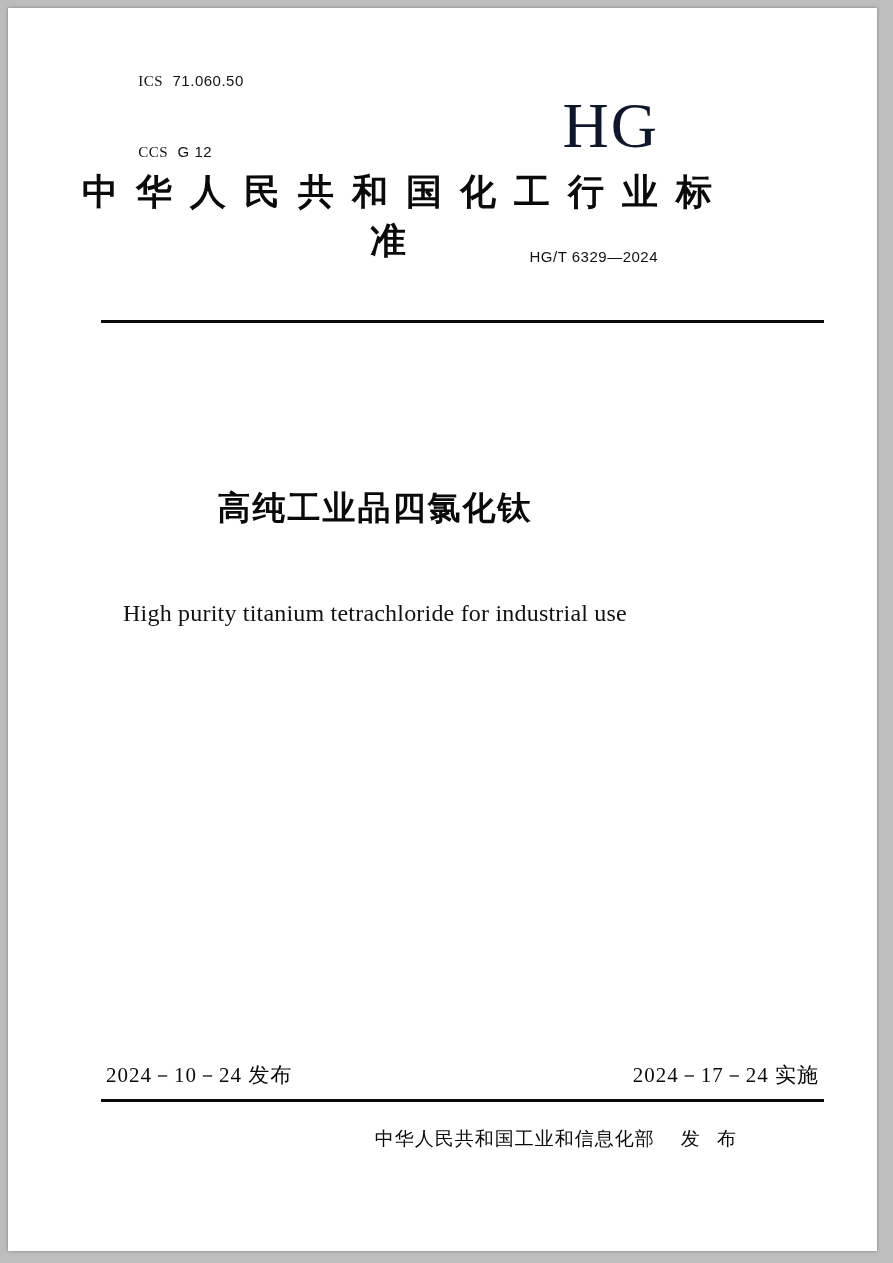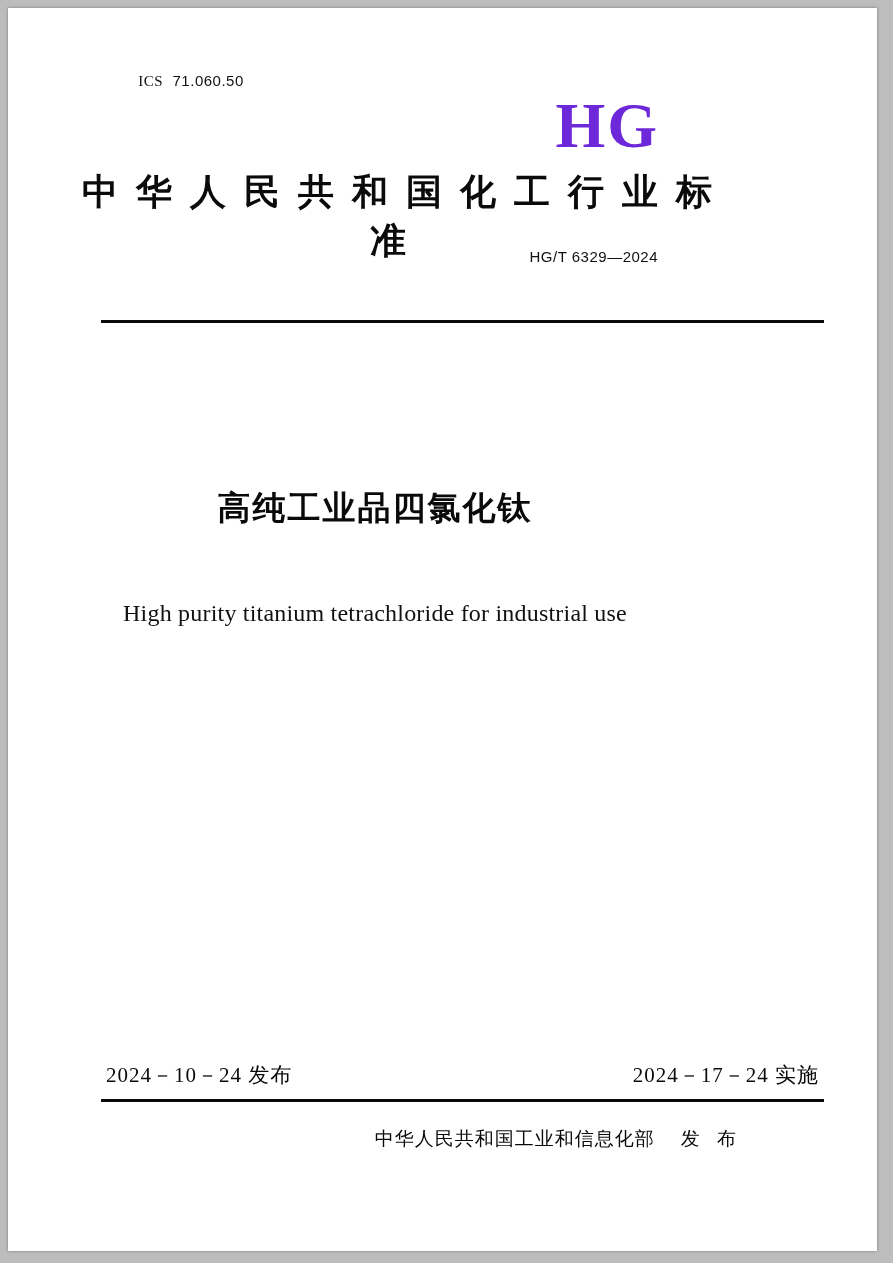--- a/index.html
+++ b/index.html
@@ -44,24 +44,24 @@
   }
   .ics-line { white-space: pre; }
   .ics-label { font-family: "Liberation Serif", serif; }
 
   
   .hg-logo {
     position: absolute;
     right: 83px;
     top: 86px;
     font-family: "Liberation Serif", serif;
-    font-weight: bold;
+    font-weight: normal;
     font-size: 64px;
     letter-spacing: 2px;
-    color: #6d28d9;
+    color: #0f172a;
     line-height: 1;
   }
 
   
   .cn-header {
     position: absolute;
     left: 0;
     right: 0;
     top: 160px;
     text-align: center;
@@ -175,20 +175,23 @@
 </head>
 <body>
 
 <div class="page">
   <div class="inner">
 
     <div class="ics-block">
       <div class="ics-line">
         <span class="ics-label">ICS</span><span>&nbsp;&nbsp;</span><span>71.060.50</span>
       </div>
+      <div class="ics-line">
+        <span class="ics-label">CCS</span><span>&nbsp;&nbsp;</span><span>G 12</span>
+      </div>
     </div>
 
     <div class="hg-logo">HG</div>
 
     <div class="cn-header">中华人民共和国化工行业标准</div>
 
     <div class="std-no">HG/T 6329—2024</div>
 
     <div class="rule-top"></div>
 

